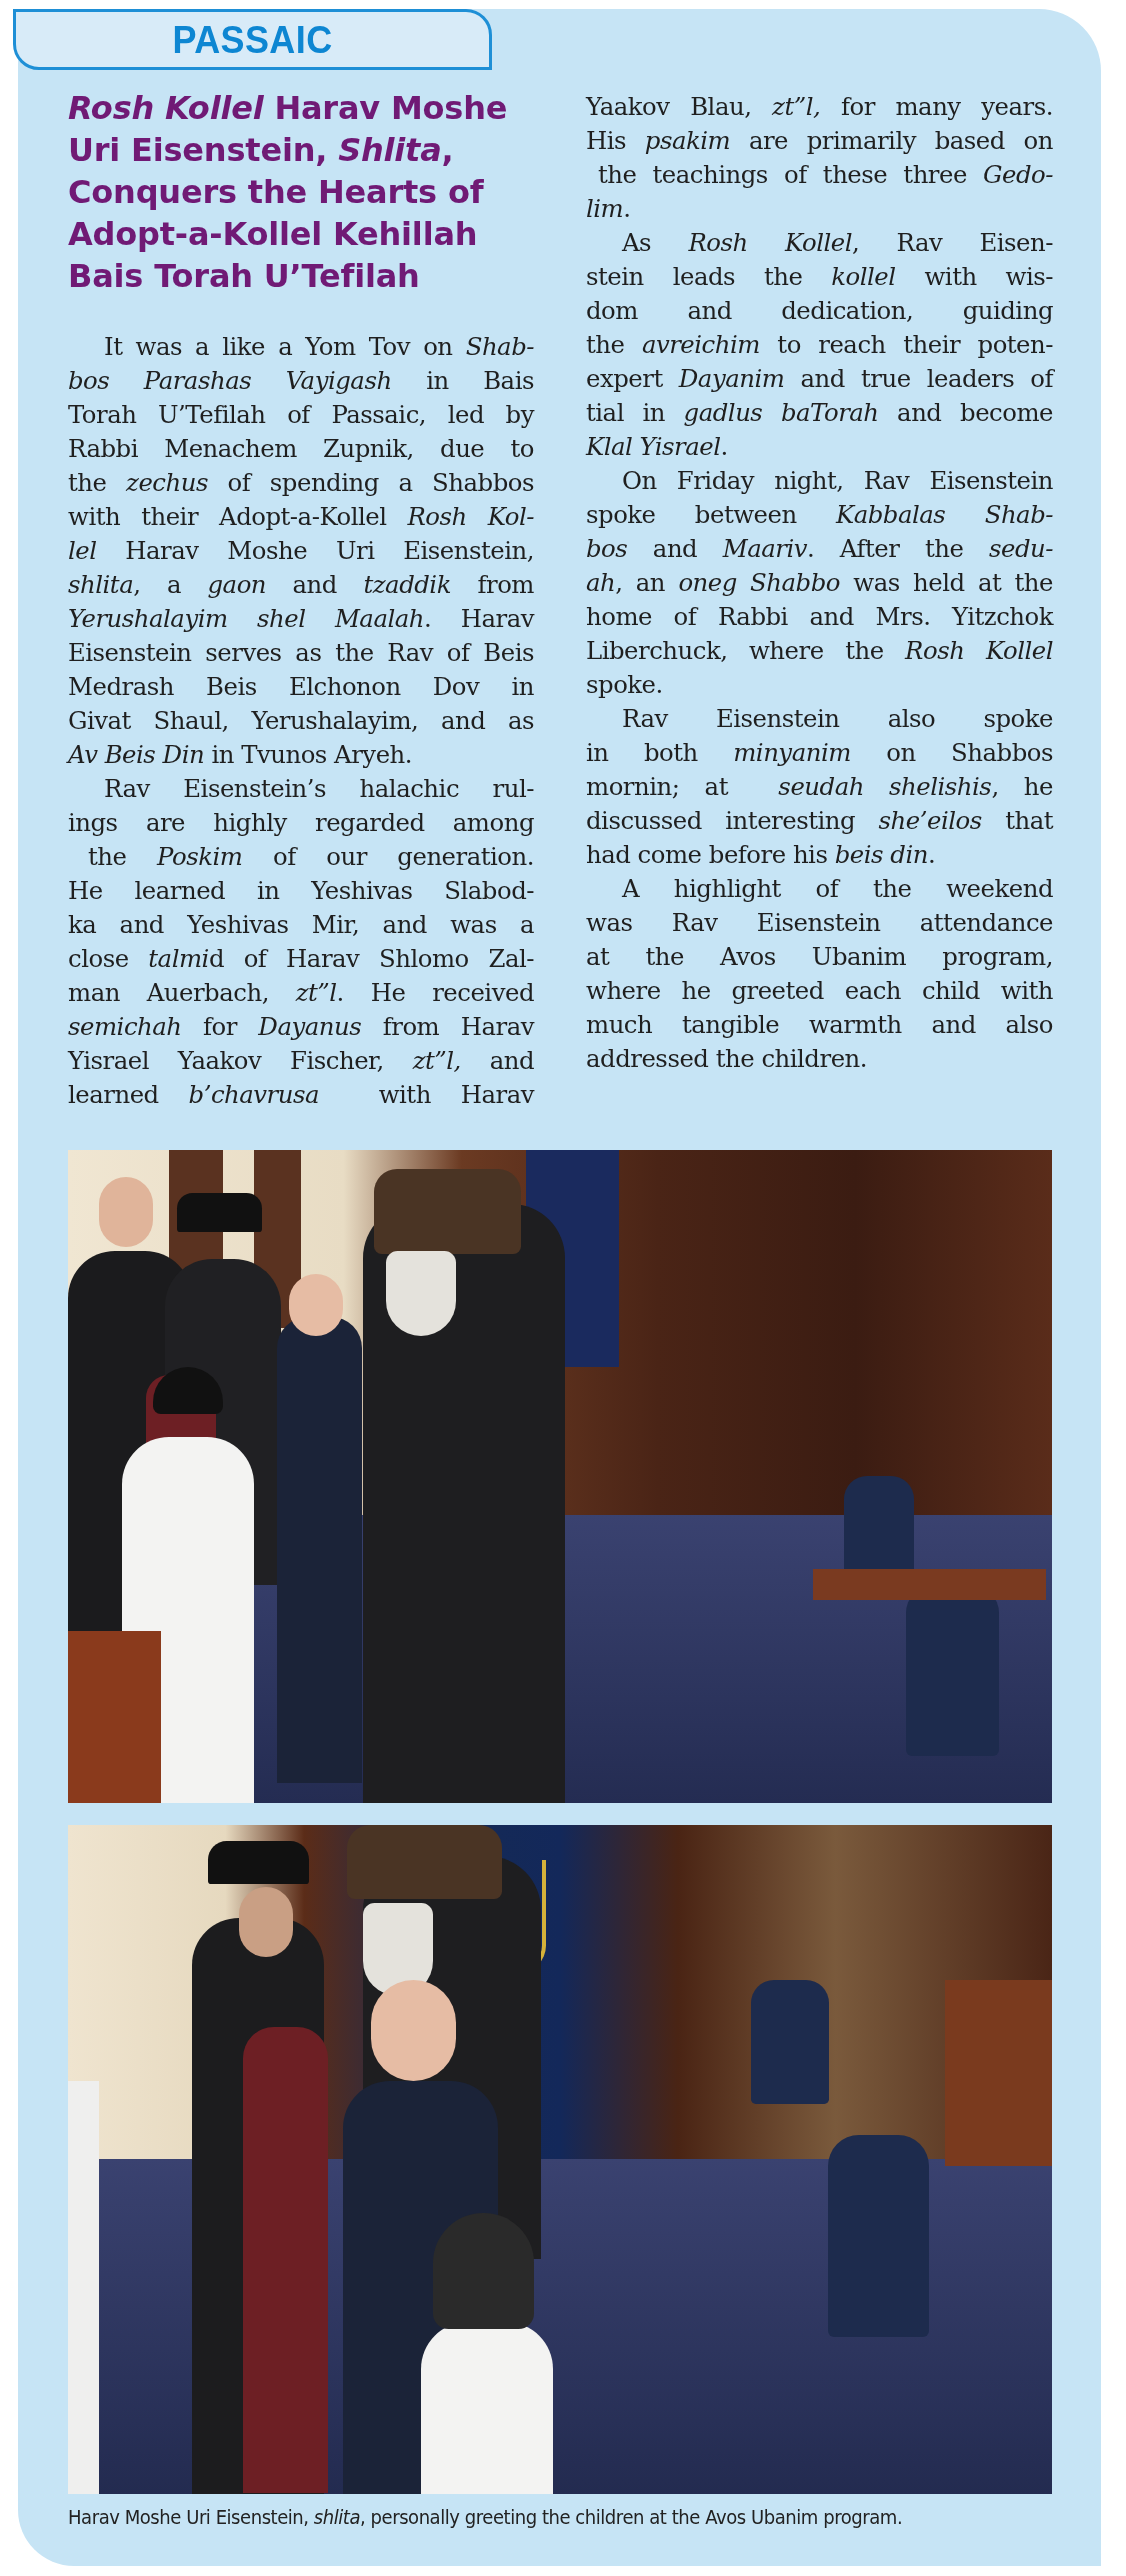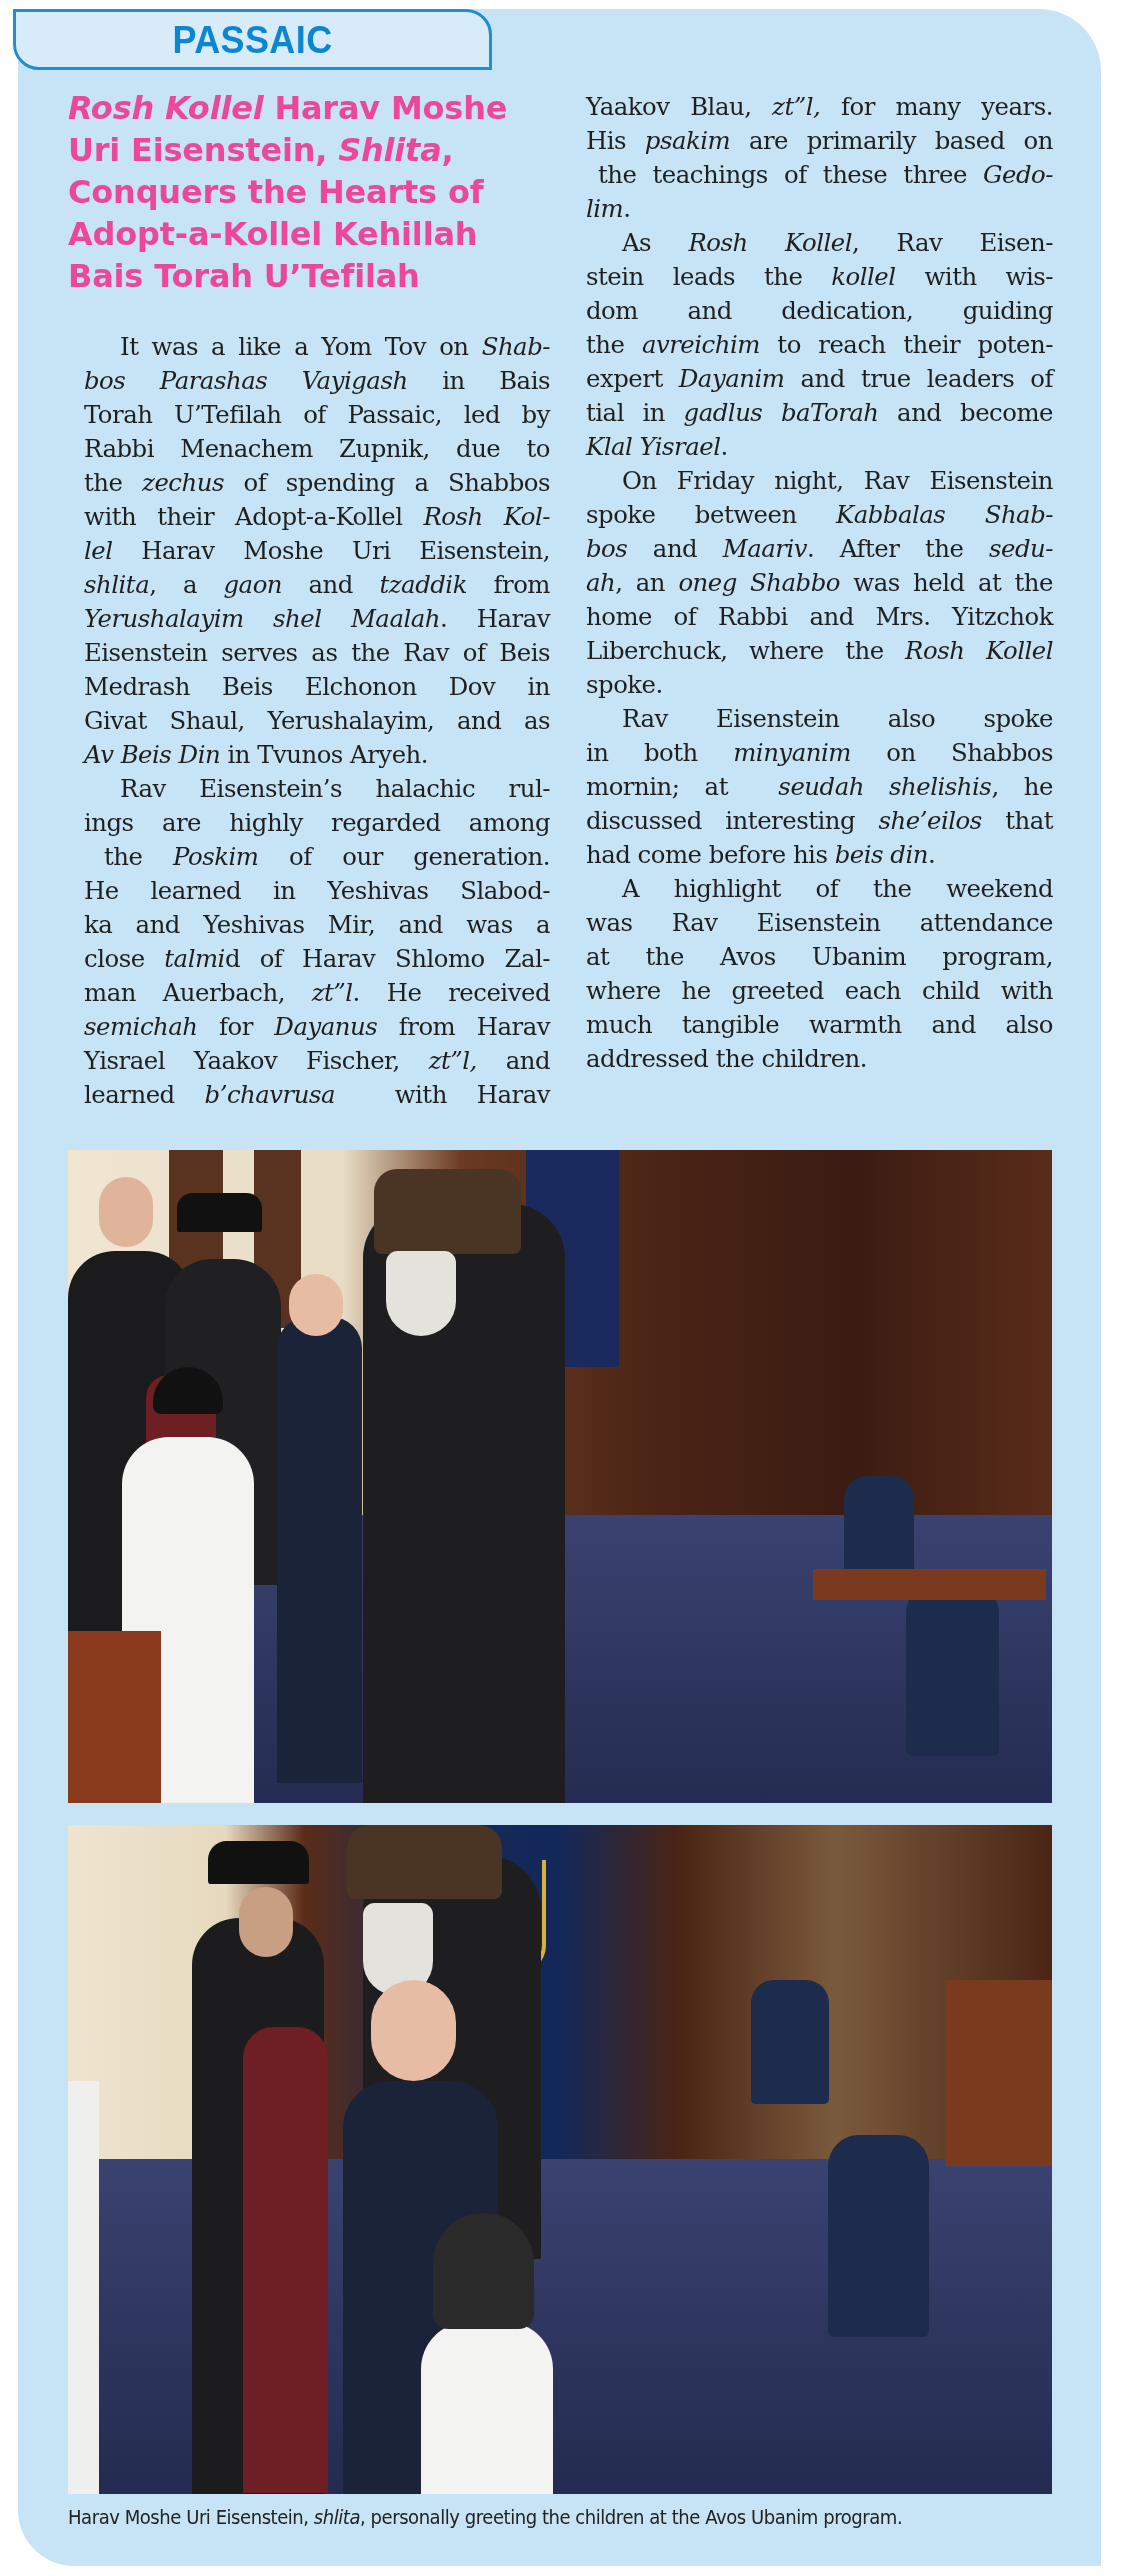--- a/index.html
+++ b/index.html
@@ -22,32 +22,32 @@
   }
   .tab-label {
     font-family: "Liberation Sans", sans-serif; font-weight: 700;
     font-size: 36px; color: #0d86d2; letter-spacing: 0.4px;
     transform: scaleY(1.08);
   }
 
   .headline {
     position: absolute; left: 68px; top: 87px; width: 481px;
     font-family: "DejaVu Sans", sans-serif; font-weight: 700;
-    font-size: 32px; line-height: 42px; color: #ec4899;
+    font-size: 32px; line-height: 42px; color: #701a75;
     letter-spacing: -0.2px;
   }
   .headline .hl-line { display: block; white-space: nowrap; }
   .headline .it { font-style: italic; }
 
   .col {
     position: absolute;
     font-family: "DejaVu Serif", serif;
     font-size: 24.4px; line-height: 34px; color: #1f1f1f;
   }
-  .col-left { left: 84px; top: 330px; width: 466px; }
+  .col-left { left: 68px; top: 330px; width: 466px; }
   .col-right { left: 586px; top: 90px; width: 467px; }
   .line {
     display: block; height: 34px;
     text-align: justify; text-align-last: justify;
     white-space: nowrap; overflow: visible;
     letter-spacing: -0.5px;
   }
   .line.last { text-align-last: left; }
   .line.indent { padding-left: 36px; }
   .line .it { font-style: italic; }

